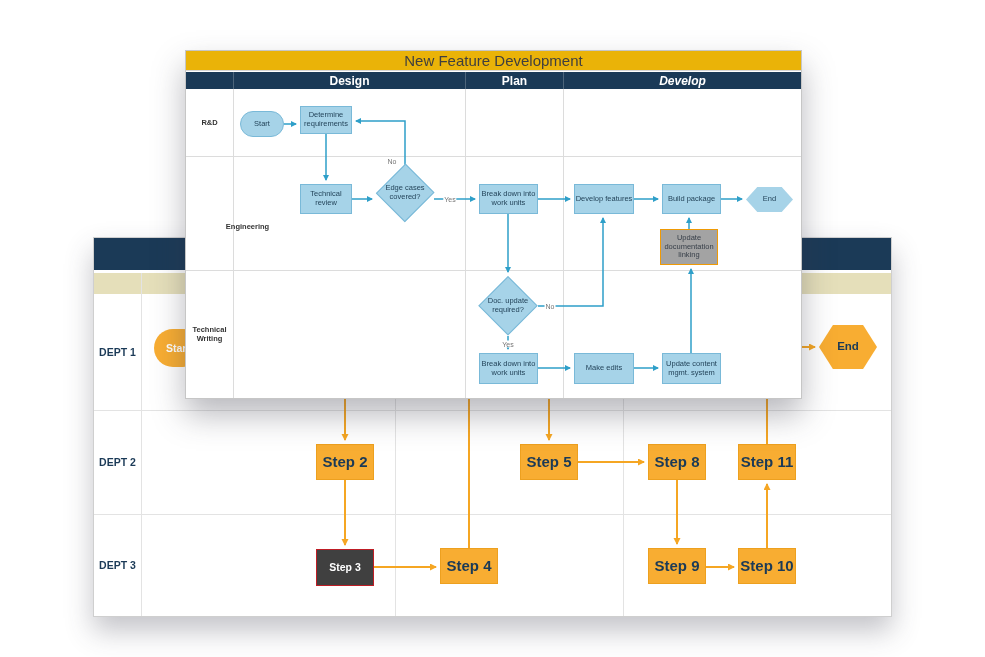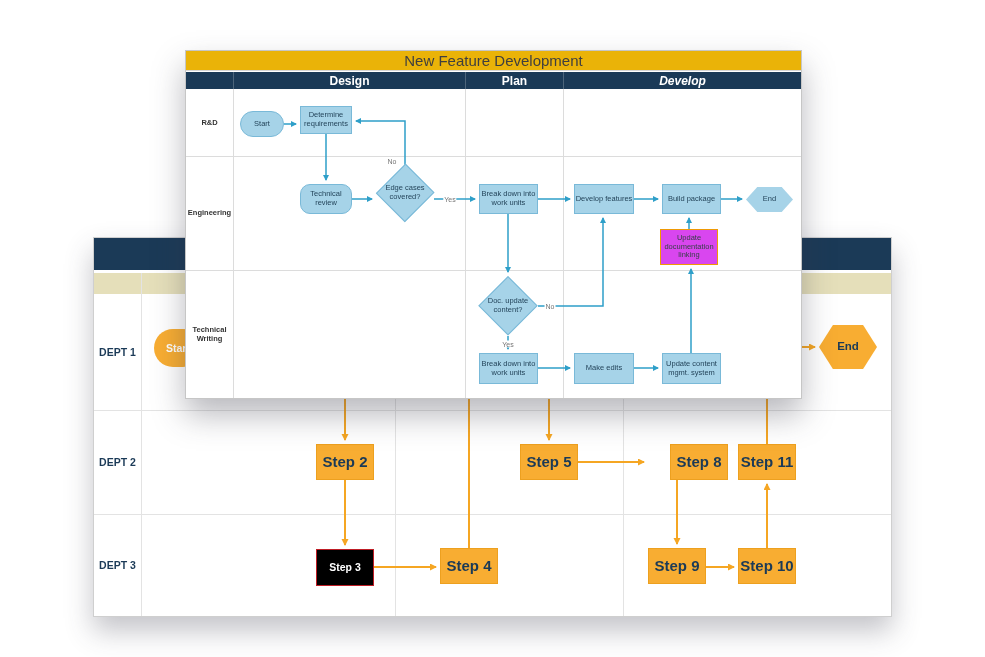--- a/index.html
+++ b/index.html
@@ -30,23 +30,23 @@
   
   .node{position:absolute;box-sizing:border-box;display:flex;align-items:center;justify-content:center;
         text-align:center;z-index:3;line-height:1.15;}
   .blue{background:#a6d3e8;border:1px solid #79b9d8;color:#1f3f55;font-size:7.5px;}
   .stadium{border-radius:999px;}
   .hexa{clip-path:polygon(24% 0,76% 0,100% 50%,76% 100%,24% 100%,0 50%);border:none;}
   .diamond{background:none;border:none;color:#1f3f55;font-size:7.5px;}
   .diamond::before{content:"";position:absolute;left:50%;top:50%;width:70.5%;height:70.5%;
                    transform:translate(-50%,-50%) rotate(45deg);background:#a6d3e8;border:1px solid #79b9d8;box-sizing:border-box;}
   .diamond span{position:relative;z-index:1;width:80%;}
-  .amber{background:#d946ef;border:1px solid #ef9a05;color:#39404a;font-size:7.5px;}
+  .amber{background:#a3a3a3;border:1px solid #ef9a05;color:#39404a;font-size:7.5px;}
   .ostep{background:#f8ad32;border:1px solid #eda01f;color:#1b3a57;font-weight:bold;font-size:15px;}
-  .redstep{background:#000000;border:1px solid #be1d25;color:#ffffff;font-weight:bold;font-size:10.5px;}
+  .redstep{background:#404040;border:1px solid #be1d25;color:#ffffff;font-weight:bold;font-size:10.5px;}
   .ostart{background:#f8ad32;border:none;color:#ffffff;font-weight:bold;font-size:10.5px;}
   .oend{background:#f8ad32;color:#1b3a57;font-weight:bold;font-size:11.5px;}
   .wires{position:absolute;left:0;top:0;z-index:2;pointer-events:none;}
   .edge-label{position:absolute;z-index:4;font-size:7px;color:#757575;background:#ffffff;padding:0 1px;
               transform:translate(-50%,-50%);}
 </style>
 </head>
 <body>
 
 <div class="stage">
@@ -95,21 +95,21 @@
     </div>
     <div class="node redstep" style="left:222px;top:311px;width:58px;height:37px;">
       <span>Step 3</span>
     </div>
     <div class="node ostep" style="left:346px;top:310px;width:58px;height:36px;">
       <span>Step 4</span>
     </div>
     <div class="node ostep" style="left:426px;top:206px;width:58px;height:36px;">
       <span>Step 5</span>
     </div>
-    <div class="node ostep" style="left:554px;top:206px;width:58px;height:36px;margin-left:22px;">
+    <div class="node ostep" style="left:554px;top:206px;width:58px;height:36px;">
       <span>Step 8</span>
     </div>
     <div class="node ostep" style="left:554px;top:310px;width:58px;height:36px;">
       <span>Step 9</span>
     </div>
     <div class="node ostep" style="left:644px;top:310px;width:58px;height:36px;text-align:right;">
       <span>Step 10</span>
     </div>
     <div class="node ostep" style="left:644px;top:206px;width:58px;height:36px;">
       <span>Step 11</span>
@@ -126,21 +126,21 @@
       <div class="cell" style="width:238px;font-style:italic;">Develop</div>
     </div>
 
     <div class="t-gl" style="left:47px;top:38px;width:1px;height:309px;"></div>
     <div class="t-gl" style="left:279px;top:38px;width:1px;height:309px;"></div>
     <div class="t-gl" style="left:377px;top:38px;width:1px;height:309px;"></div>
     <div class="t-gl" style="left:0;top:105px;width:615px;height:1px;"></div>
     <div class="t-gl" style="left:0;top:219px;width:615px;height:1px;"></div>
 
     <div class="t-lane-label" style="top:72px;">R&amp;D</div>
-    <div class="t-lane-label" style="top:162px;">Engineering</div>
+    <div class="t-lane-label" style="top:176px;padding-left:38px;">Engineering</div>
     <div class="t-lane-label" style="top:283px;">Technical Writing</div>
 
     <svg class="wires" width="615" height="347">
       <defs>
         <marker id="at" markerWidth="8" markerHeight="8" refX="5" refY="3" orient="auto" markerUnits="userSpaceOnUse">
           <path d="M0,0 L6,3 L0,6 z" fill="#2e9fc9"></path>
         </marker>
       </defs>
       <path d="M98,73 H110" stroke="#2e9fc9" stroke-width="1.5" fill="none" marker-end="url(#at)"></path>
       <path d="M140,83 V129" stroke="#2e9fc9" stroke-width="1.5" fill="none" marker-end="url(#at)"></path>
@@ -158,21 +158,21 @@
       <path d="M352,317 H384" stroke="#2e9fc9" stroke-width="1.5" fill="none" marker-end="url(#at)"></path>
       <path d="M448,317 H472" stroke="#2e9fc9" stroke-width="1.5" fill="none" marker-end="url(#at)"></path>
     </svg>
 
     <div class="node blue stadium" style="left:54px;top:60px;width:44px;height:26px;">
       <span>Start</span>
     </div>
     <div class="node blue" style="left:114px;top:55px;width:52px;height:28px;">
       <span>Determine requirements</span>
     </div>
-    <div class="node blue" style="left:114px;top:133px;width:52px;height:30px;border-radius:10px;">
+    <div class="node blue" style="left:114px;top:133px;width:52px;height:30px;">
       <span>Technical review</span>
     </div>
     <div class="node diamond" style="left:190px;top:112px;width:58px;height:60px;">
       <span>Edge cases covered?</span>
     </div>
     <div class="node blue" style="left:293px;top:133px;width:59px;height:30px;">
       <span>Break down into work units</span>
     </div>
     <div class="node blue" style="left:388px;top:133px;width:60px;height:30px;">
       <span>Develop features</span>
@@ -180,21 +180,21 @@
     <div class="node blue" style="left:476px;top:133px;width:59px;height:30px;">
       <span>Build package</span>
     </div>
     <div class="node blue hexa" style="left:560px;top:136px;width:47px;height:25px;">
       <span>End</span>
     </div>
     <div class="node amber" style="left:474px;top:178px;width:58px;height:36px;">
       <span>Update documentation linking</span>
     </div>
     <div class="node diamond" style="left:292px;top:225px;width:60px;height:60px;">
-      <span>Doc. update content?</span>
+      <span>Doc. update required?</span>
     </div>
     <div class="node blue" style="left:293px;top:302px;width:59px;height:31px;">
       <span>Break down into work units</span>
     </div>
     <div class="node blue" style="left:388px;top:302px;width:60px;height:31px;">
       <span>Make edits</span>
     </div>
     <div class="node blue" style="left:476px;top:302px;width:59px;height:31px;">
       <span>Update content mgmt. system</span>
     </div>

